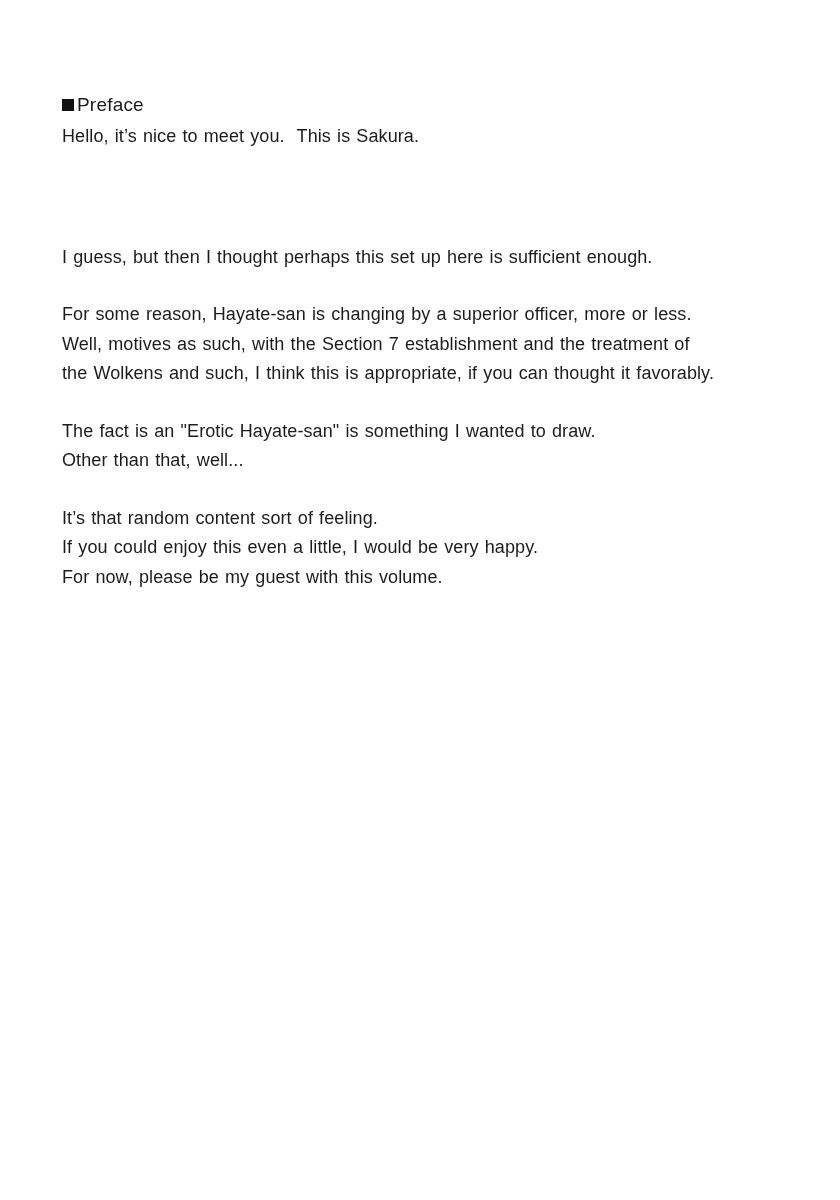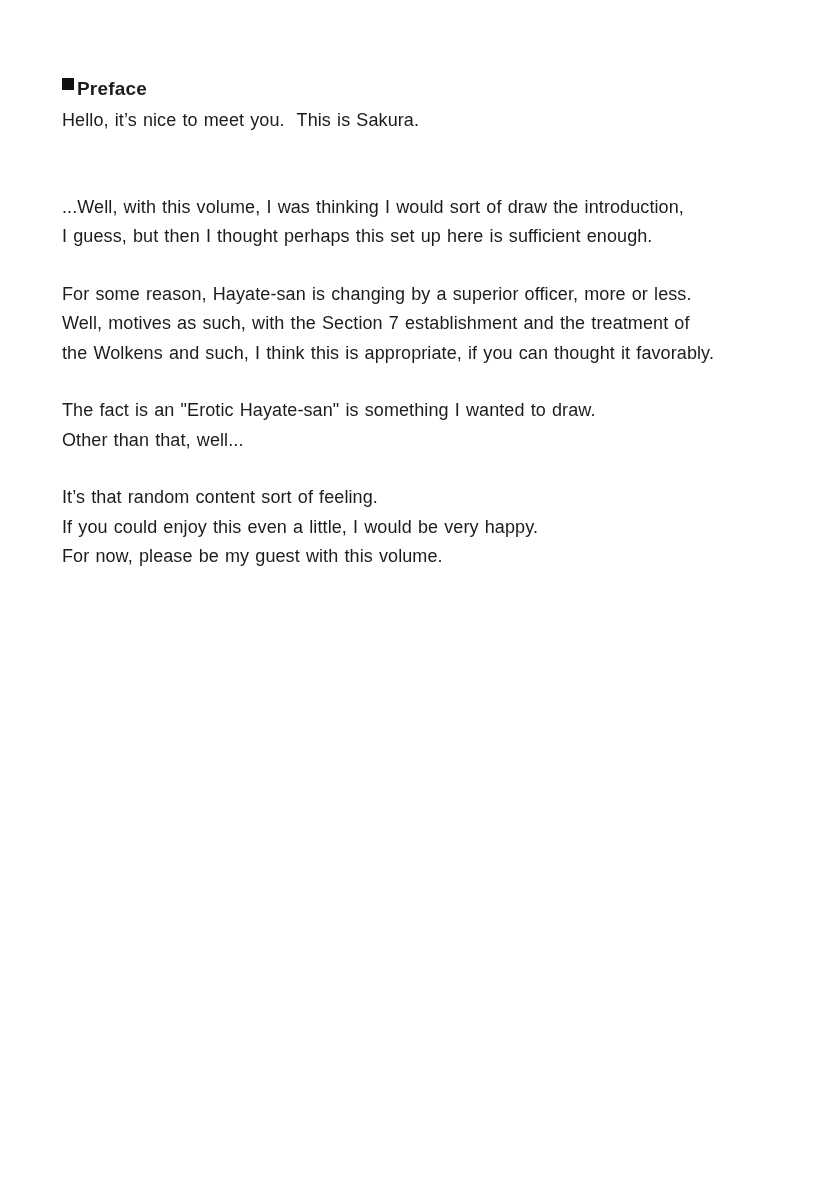--- a/index.html
+++ b/index.html
@@ -17,63 +17,62 @@
     color: #1c1c1c;
   }
   .content {
     position: absolute;
     left: 62px;
     top: 78px;
     right: 40px;
   }
   .heading {
     font-size: 19px;
-    font-weight: 700;
+    font-weight: 400;
     line-height: 22px;
-    margin: 0 0 6px 0;
+    margin: 16px 0 6px 0;
     letter-spacing: 0.2px;
     display: flex;
-    align-items: flex-start;
+    align-items: center;
   }
   .sq {
     display: inline-block;
     width: 12px;
     height: 12px;
     background: #111111;
     margin-right: 3px;
     flex: 0 0 auto;
   }
   .para {
     margin: 0 0 28px 0;
     font-size: 18px;
     line-height: 29.5px;
     letter-spacing: 0.1px;
     word-spacing: 1px;
   }
-  .para.gap-xlarge { margin-bottom: 57px; }
+  .para.gap-xlarge { margin-bottom: 91px; }
   .para:last-child { margin-bottom: 7px; }
   .line {
     white-space: pre;
   }
 </style>
 </head>
 <body>
 
 <div class="page">
   <div class="content">
     <div class="heading">
       <span class="sq"></span>
       <span>Preface</span>
     </div>
     <div id="paras">
         <div class="para gap-xlarge">
           <div class="line">Hello, it’s nice to meet you.  This is Sakura.</div>
         </div>
         <div class="para">
-          <div class="line">...Well, with this volume, I was thinking I would sort of draw the introduction,</div>
           <div class="line">I guess, but then I thought perhaps this set up here is sufficient enough.</div>
         </div>
         <div class="para">
           <div class="line">For some reason, Hayate-san is changing by a superior officer, more or less.</div>
           <div class="line">Well, motives as such, with the Section 7 establishment and the treatment of</div>
           <div class="line">the Wolkens and such, I think this is appropriate, if you can thought it favorably.</div>
         </div>
         <div class="para">
           <div class="line">The fact is an "Erotic Hayate-san" is something I wanted to draw.</div>
           <div class="line">Other than that, well...</div>

